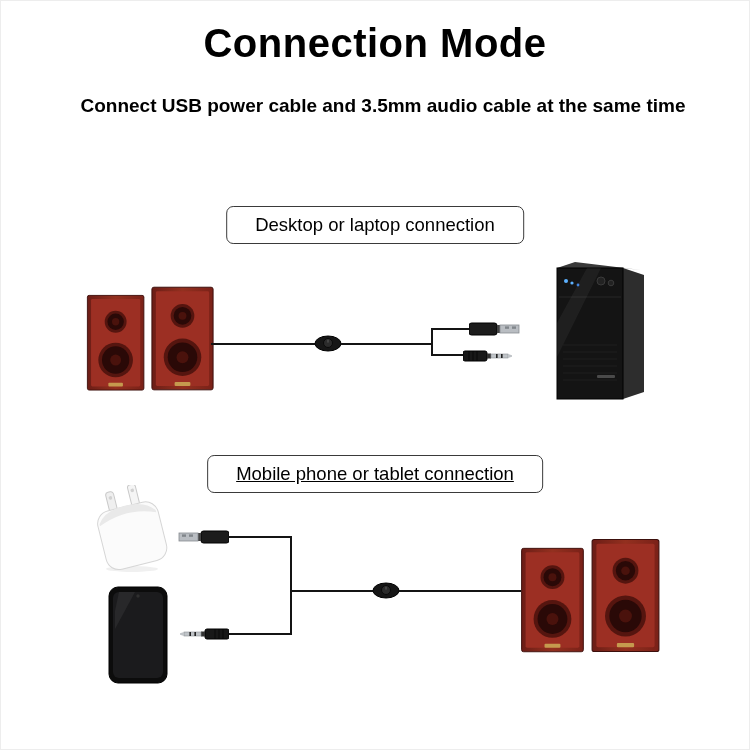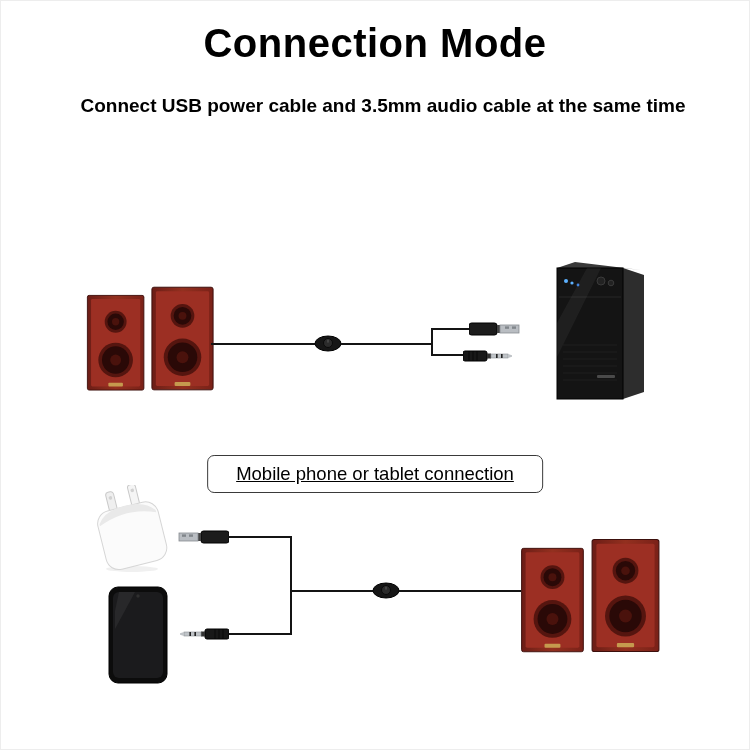--- a/index.html
+++ b/index.html
@@ -115,20 +115,23 @@
       <rect x="13.4" y="4.6" width="1.2" height="3" fill="#555"></rect>
     </symbol>
   </defs>
 </svg>
 
 <div class="canvas">
 
   <h1 class="title">Connection Mode</h1>
   <p class="subtitle">Connect USB power cable and 3.5mm audio cable at the same time</p>
 
+  <div class="label-box label-box-1">
+    <span>Desktop or laptop connection</span>
+  </div>
 
   <svg class="abs" style="left:84px; top:285px; width:130px; height:106px">
     <use href="#speaker-pair" width="100%" height="100%"></use>
   </svg>
 
   <div class="wire" style="left:210px; top:342px; width:104px; height:2px"></div>
   <svg class="abs" style="left:313px; top:334px; width:28px; height:17px">
     <use href="#vol-ctrl" width="100%" height="100%"></use>
   </svg>
   <div class="wire" style="left:340px; top:342px; width:91px; height:2px"></div>

